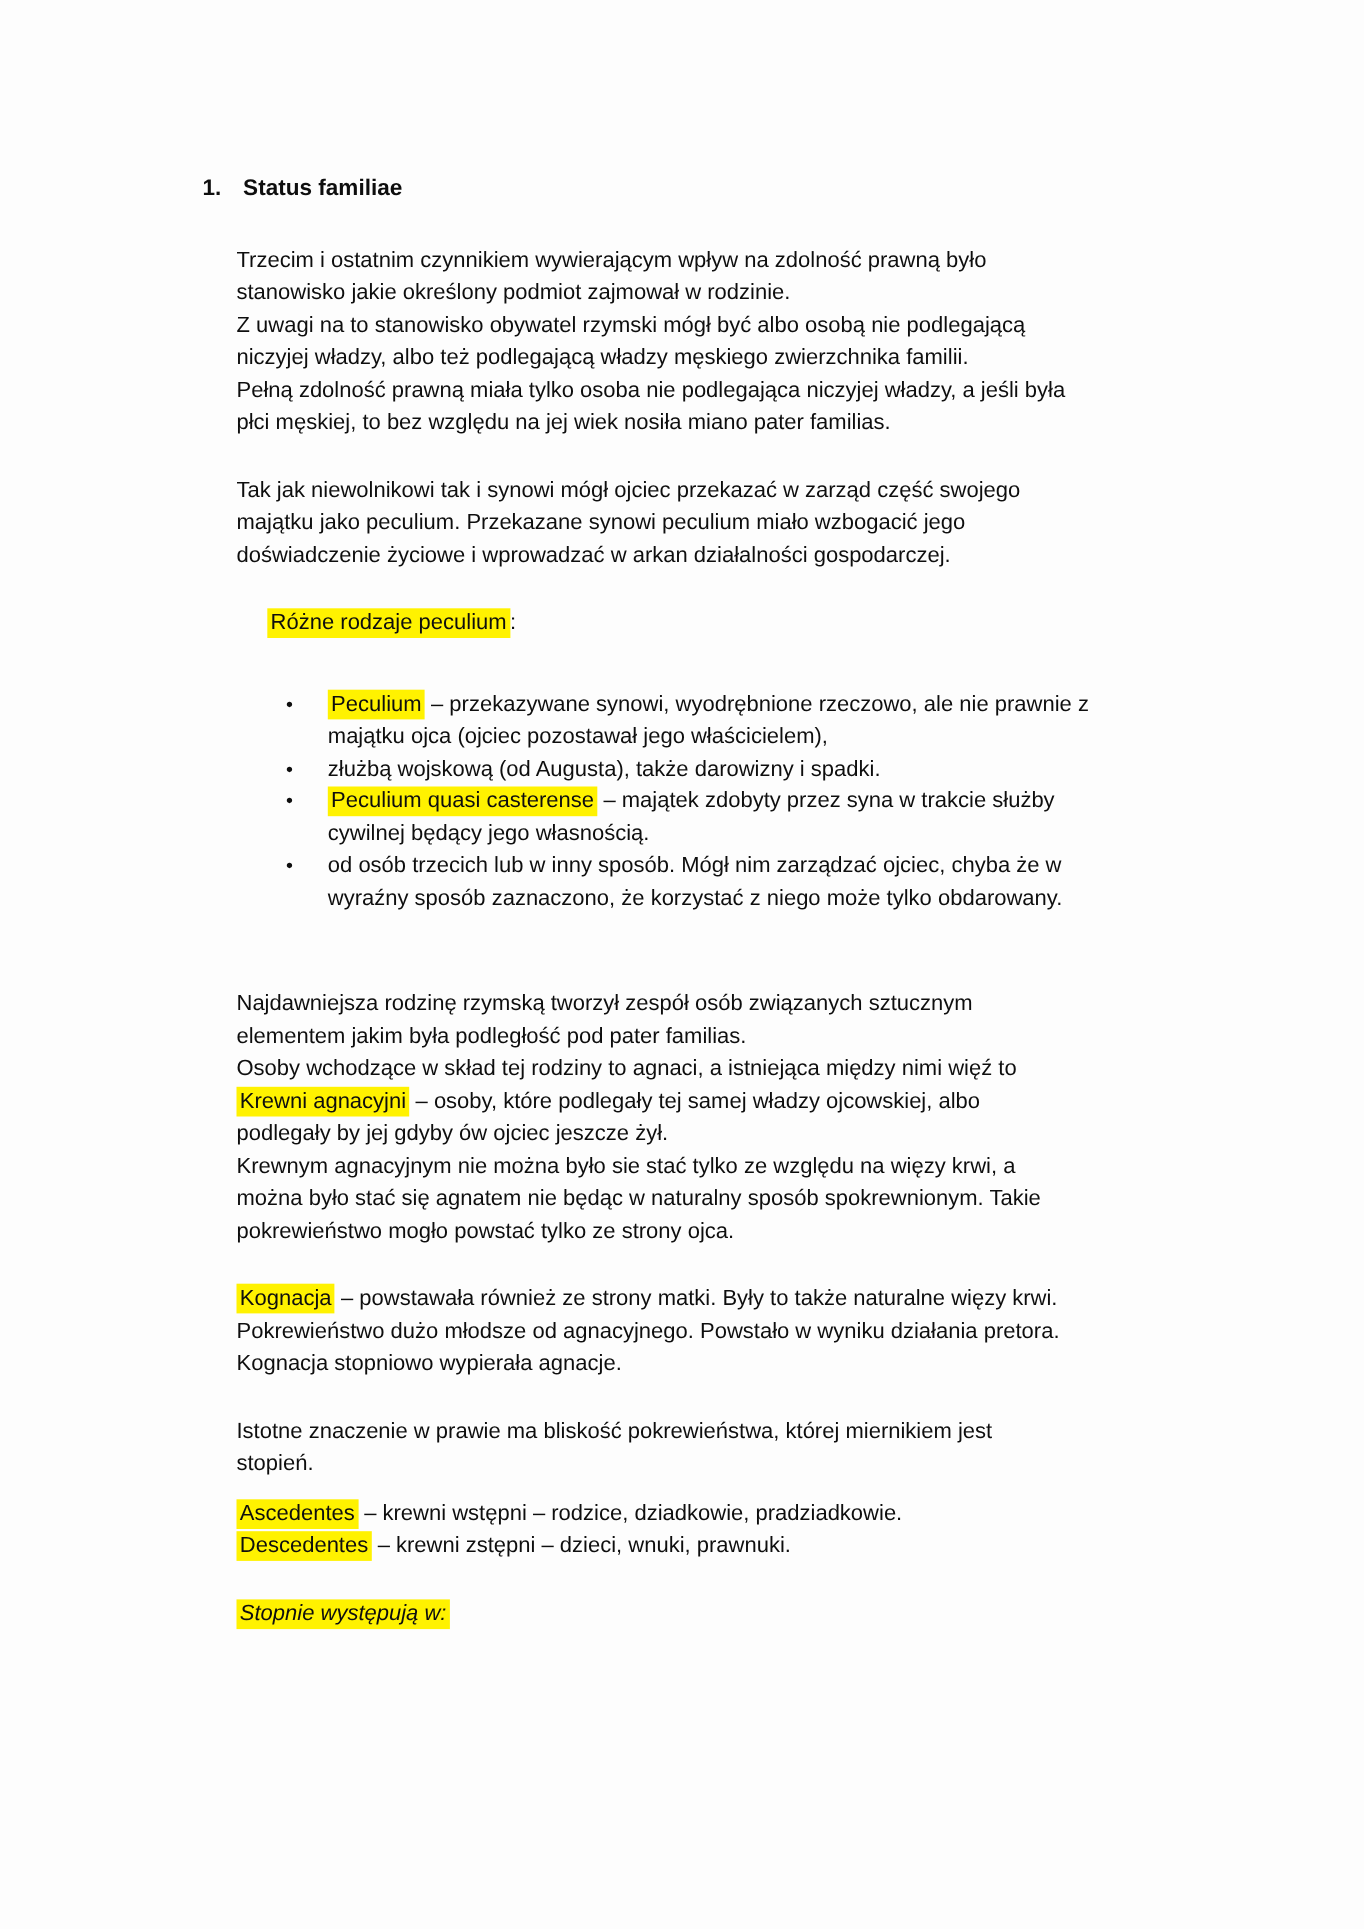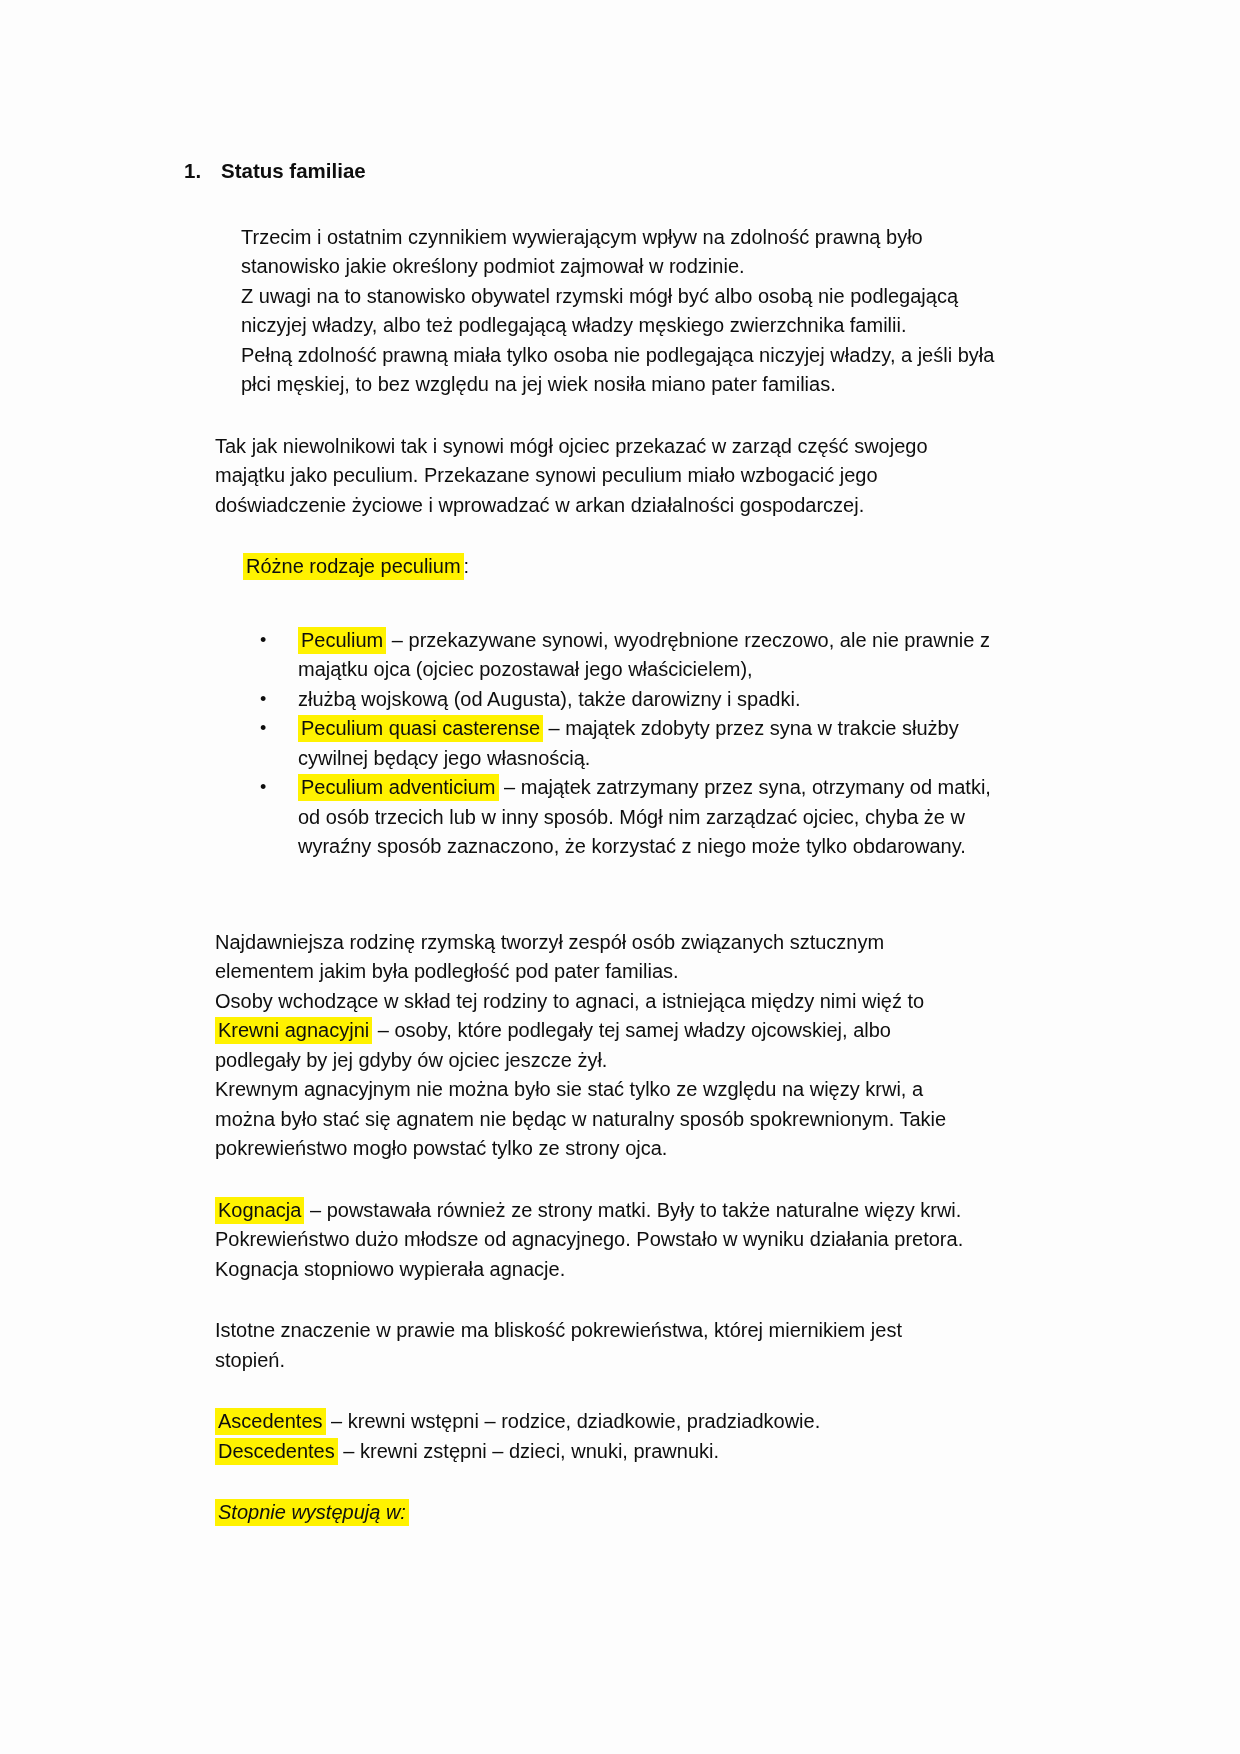--- a/index.html
+++ b/index.html
@@ -52,21 +52,21 @@
 </head>
 <body>
 
 <div class="page">
   <div class="content">
     <div class="heading">
       <span class="hnum">1.</span>
       <span class="htext">Status familiae</span>
     </div>
     <div id="blocks">
-        <div class="para" style="margin-bottom: 32px; margin-left: 26px;">
+        <div class="para" style="margin-bottom: 32px;">
           <div class="line"><span>Trzecim i ostatnim czynnikiem wywierającym wpływ na zdolność prawną było</span></div>
           <div class="line"><span>stanowisko jakie określony podmiot zajmował w rodzinie.</span></div>
           <div class="line"><span>Z uwagi na to stanowisko obywatel rzymski mógł być albo osobą nie podlegającą</span></div>
           <div class="line"><span>niczyjej władzy, albo też podlegającą władzy męskiego zwierzchnika familii.</span></div>
           <div class="line"><span>Pełną zdolność prawną miała tylko osoba nie podlegająca niczyjej władzy, a jeśli była</span></div>
           <div class="line"><span>płci męskiej, to bez względu na jej wiek nosiła miano pater familias.</span></div>
         </div>
         <div class="para" style="margin-bottom: 32px;">
           <div class="line"><span>Tak jak niewolnikowi tak i synowi mógł ojciec przekazać w zarząd część swojego</span></div>
           <div class="line"><span>majątku jako peculium. Przekazane synowi peculium miało wzbogacić jego</span></div>
@@ -85,41 +85,40 @@
             <span class="bullet">•</span>
             <div class="line"><span>złużbą wojskową (od Augusta), także darowizny i spadki.</span></div>
           </li>
           <li>
             <span class="bullet">•</span>
             <div class="line"><span class="hl">Peculium quasi casterense</span><span> – majątek zdobyty przez syna w trakcie służby</span></div>
             <div class="line"><span>cywilnej będący jego własnością.</span></div>
           </li>
           <li>
             <span class="bullet">•</span>
-            <div class="line"><span class="hl">Peculium adventicium</span><span> – majątek zatrzymany przez syna, otrzymany od matki,</span></div>
             <div class="line"><span>od osób trzecich lub w inny sposób. Mógł nim zarządzać ojciec, chyba że w</span></div>
             <div class="line"><span>wyraźny sposób zaznaczono, że korzystać z niego może tylko obdarowany.</span></div>
           </li>
         </ul>
         <div class="para" style="">
           <div class="line"><span>Najdawniejsza rodzinę rzymską tworzył zespół osób związanych sztucznym</span></div>
           <div class="line"><span>elementem jakim była podległość pod pater familias.</span></div>
           <div class="line"><span>Osoby wchodzące w skład tej rodziny to agnaci, a istniejąca między nimi więź to</span></div>
           <div class="line"><span class="hl">Krewni agnacyjni</span><span> – osoby, które podlegały tej samej władzy ojcowskiej, albo</span></div>
           <div class="line"><span>podlegały by jej gdyby ów ojciec jeszcze żył.</span></div>
           <div class="line"><span>Krewnym agnacyjnym nie można było sie stać tylko ze względu na więzy krwi, a</span></div>
           <div class="line"><span>można było stać się agnatem nie będąc w naturalny sposób spokrewnionym. Takie</span></div>
           <div class="line"><span>pokrewieństwo mogło powstać tylko ze strony ojca.</span></div>
         </div>
         <div class="para" style="margin-bottom: 32px;">
           <div class="line"><span class="hl">Kognacja</span><span> – powstawała również ze strony matki. Były to także naturalne więzy krwi.</span></div>
           <div class="line"><span>Pokrewieństwo dużo młodsze od agnacyjnego. Powstało w wyniku działania pretora.</span></div>
           <div class="line"><span>Kognacja stopniowo wypierała agnacje.</span></div>
         </div>
-        <div class="para" style="margin-bottom: 32px;">
+        <div class="para" style="margin-bottom: 16px;">
           <div class="line"><span>Istotne znaczenie w prawie ma bliskość pokrewieństwa, której miernikiem jest</span></div>
           <div class="line"><span>stopień.</span></div>
         </div>
         <div class="para" style="margin-bottom: 32px;">
           <div class="line"><span class="hl">Ascedentes</span><span> – krewni wstępni – rodzice, dziadkowie, pradziadkowie.</span></div>
           <div class="line"><span class="hl">Descedentes</span><span> – krewni zstępni – dzieci, wnuki, prawnuki.</span></div>
         </div>
         <div class="para" style="margin-bottom: 0px; font-style: italic;">
           <div class="line"><span class="hl">Stopnie występują w:</span></div>
         </div>

